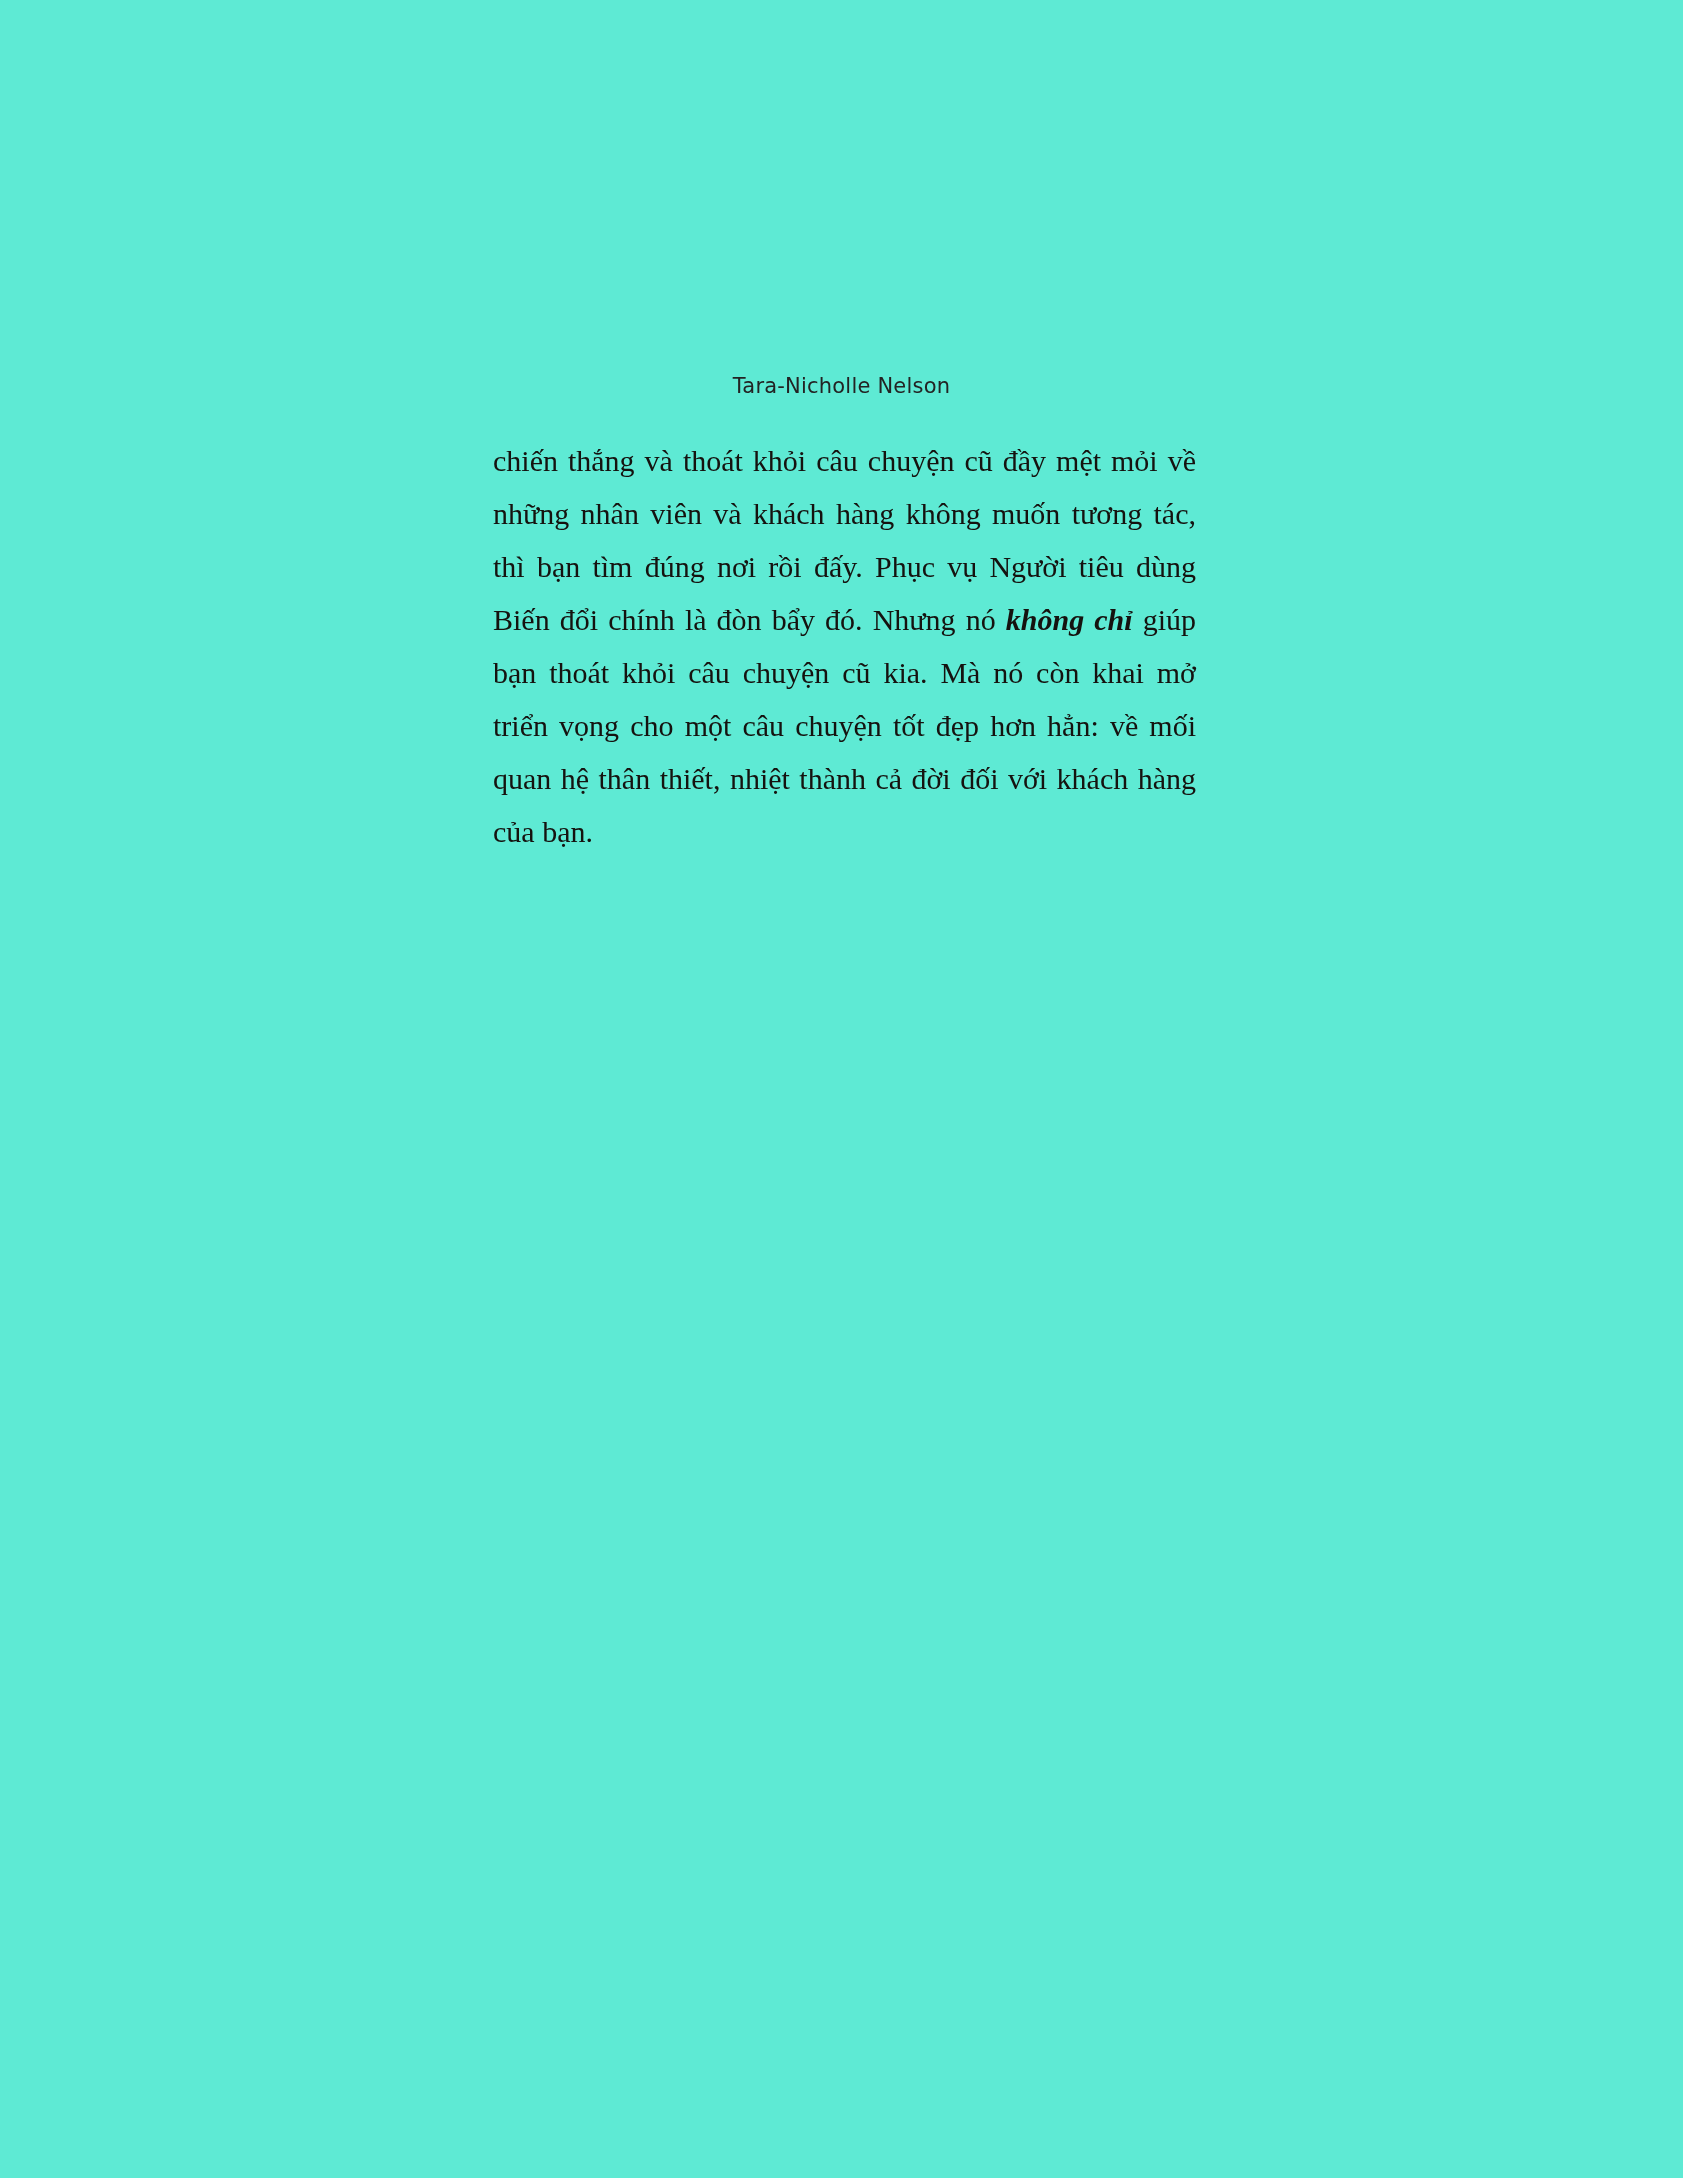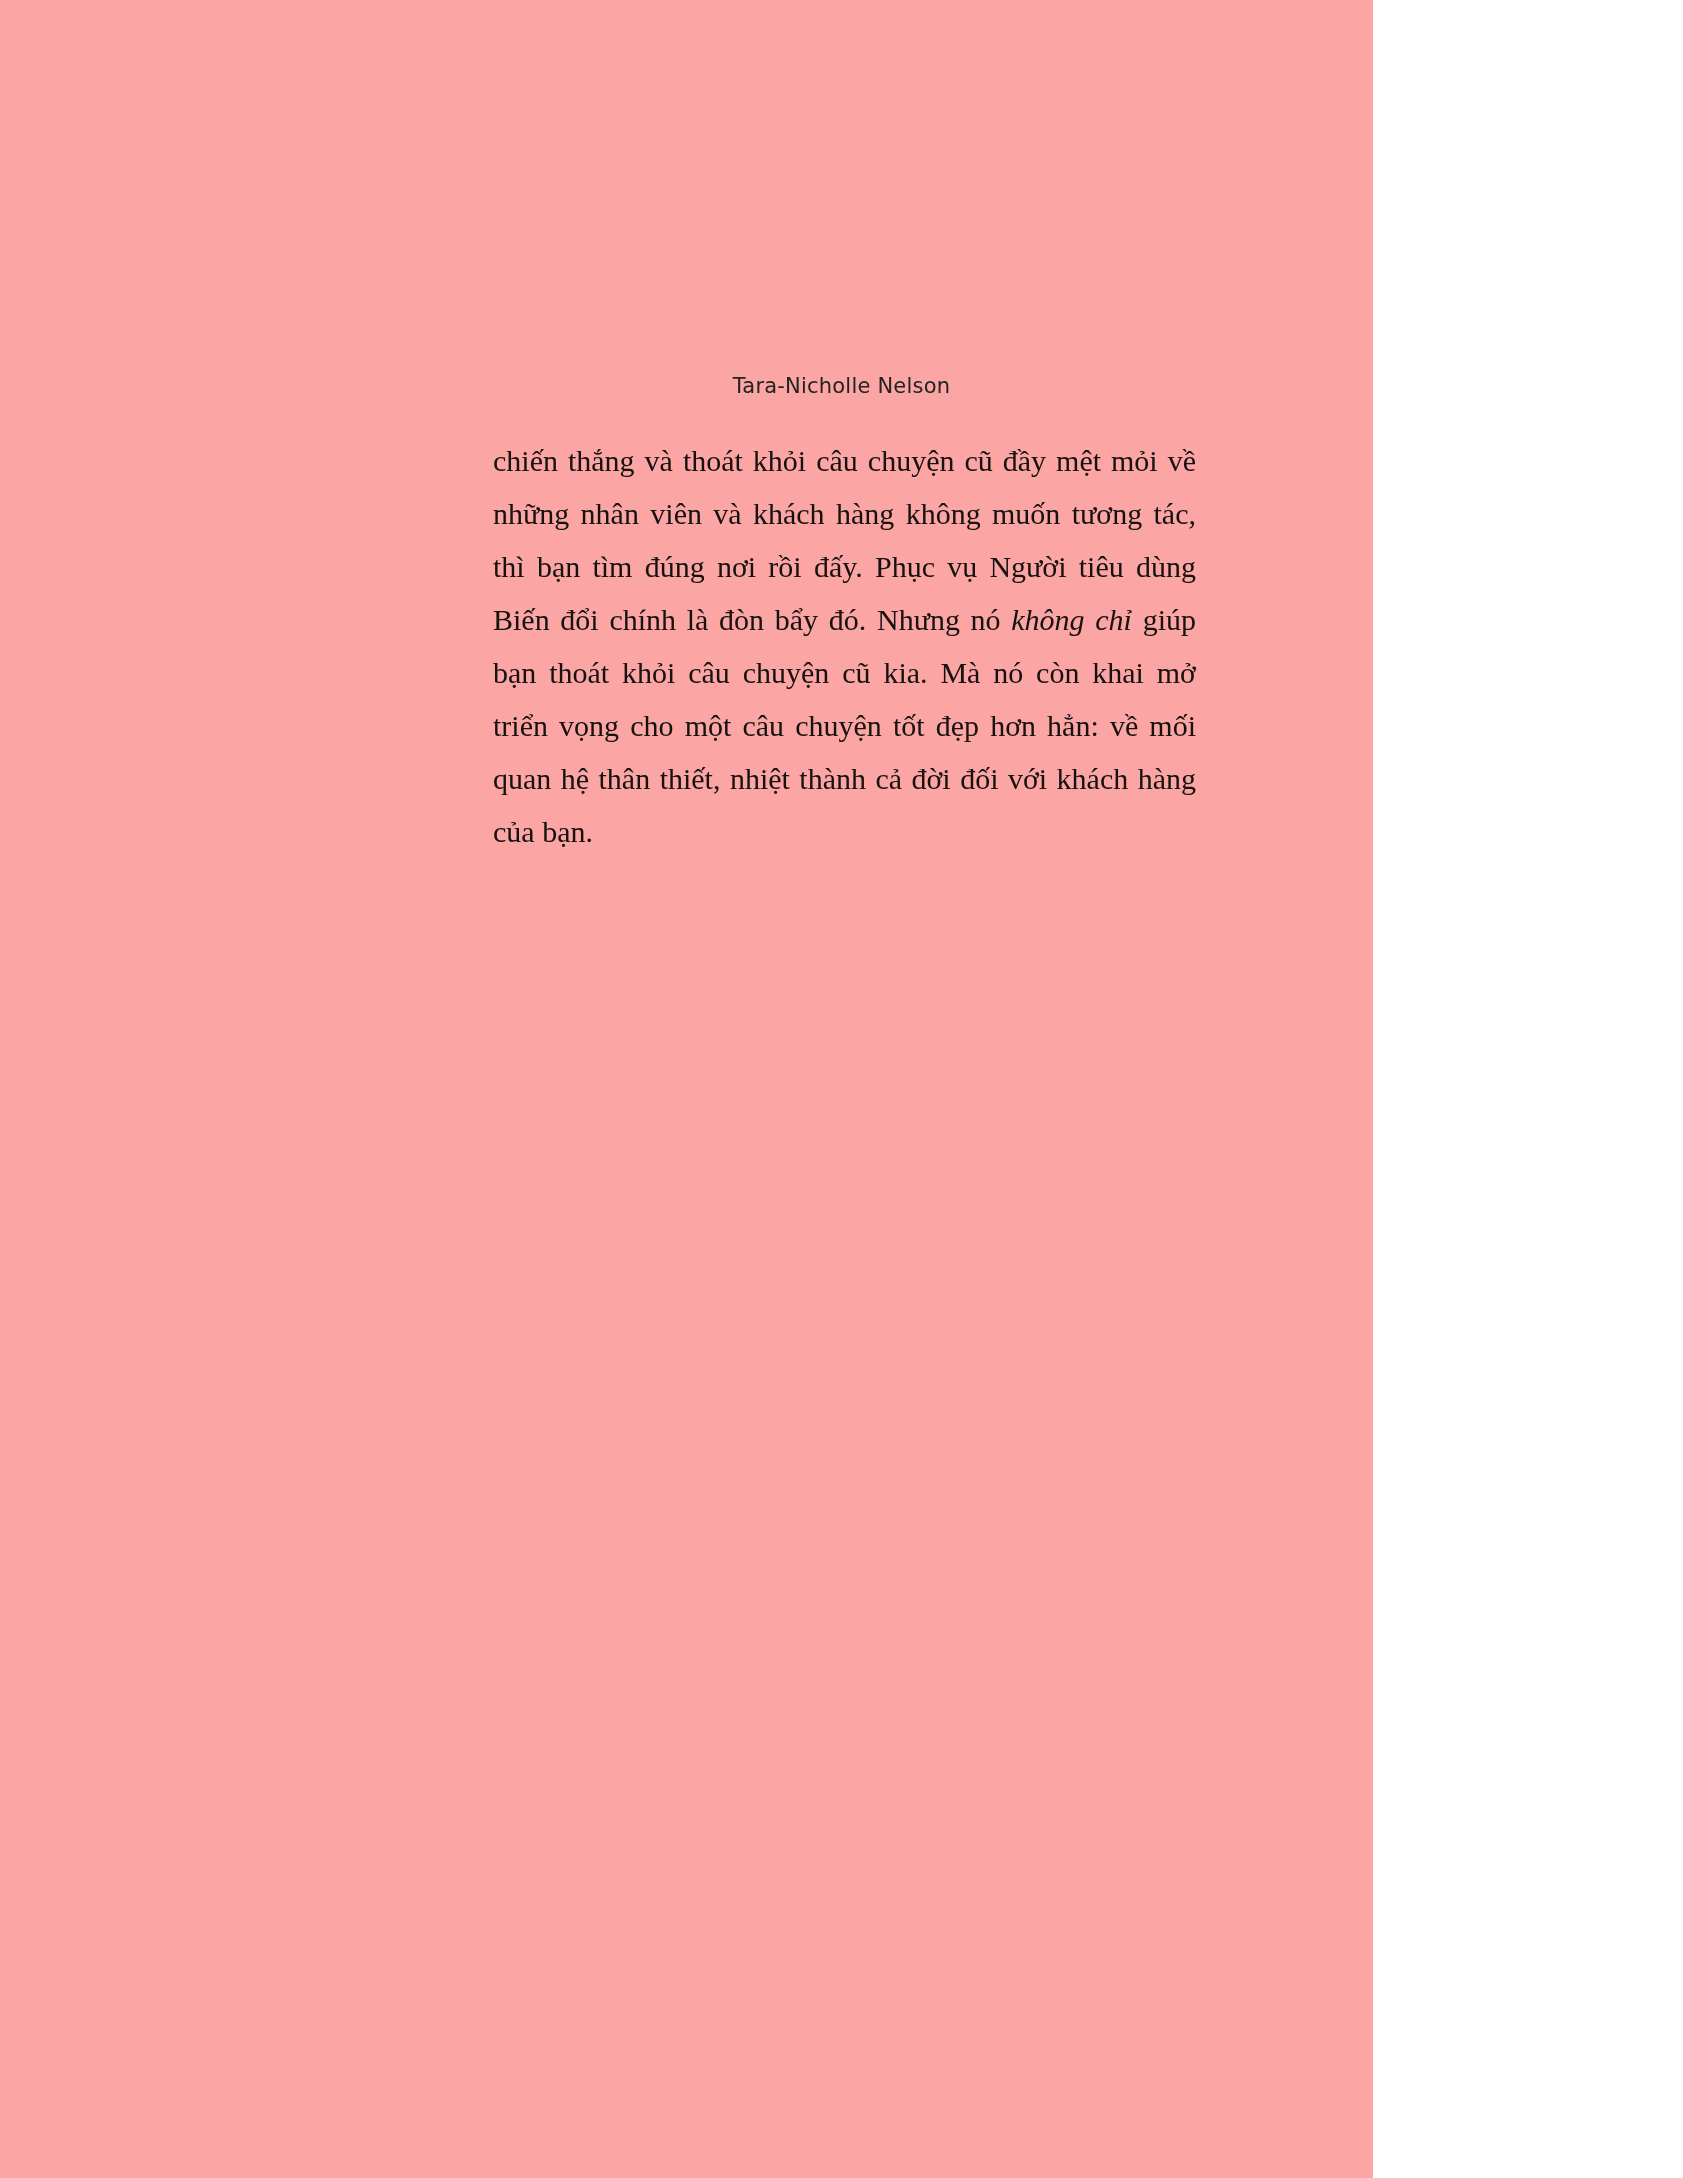--- a/index.html
+++ b/index.html
@@ -12,23 +12,23 @@
     height: 2178px;
     position: relative;
     font-family: "Liberation Serif", serif;
     color: #1a1a1a;
     overflow: hidden;
   }
   .page {
     position: absolute;
     top: 0;
     left: 0;
-    width: 1373px;
+    width: 1683px;
     height: 2178px;
-    background: #fca5a5;
+    background: #5eead4;
   }
   .running-head {
     position: absolute;
     top: 374px;
     left: 0;
     width: 1683px;
     text-align: center;
     font-family: "DejaVu Sans", sans-serif;
     font-size: 21px;
     letter-spacing: 0.2px;
@@ -45,20 +45,21 @@
     font-family: "Liberation Serif", serif;
     font-size: 30px;
     line-height: 53px;
     text-align: justify;
     text-justify: inter-word;
     color: #15120f;
     hyphens: none;
   }
   .body-text .ital {
     font-style: italic;
+    font-weight: bold;
   }
   .folio {
     position: absolute;
     top: 1711px;
     left: 0;
     width: 1683px;
     text-align: center;
     font-family: "DejaVu Sans", sans-serif;
     font-size: 22px;
     color: #232323;

